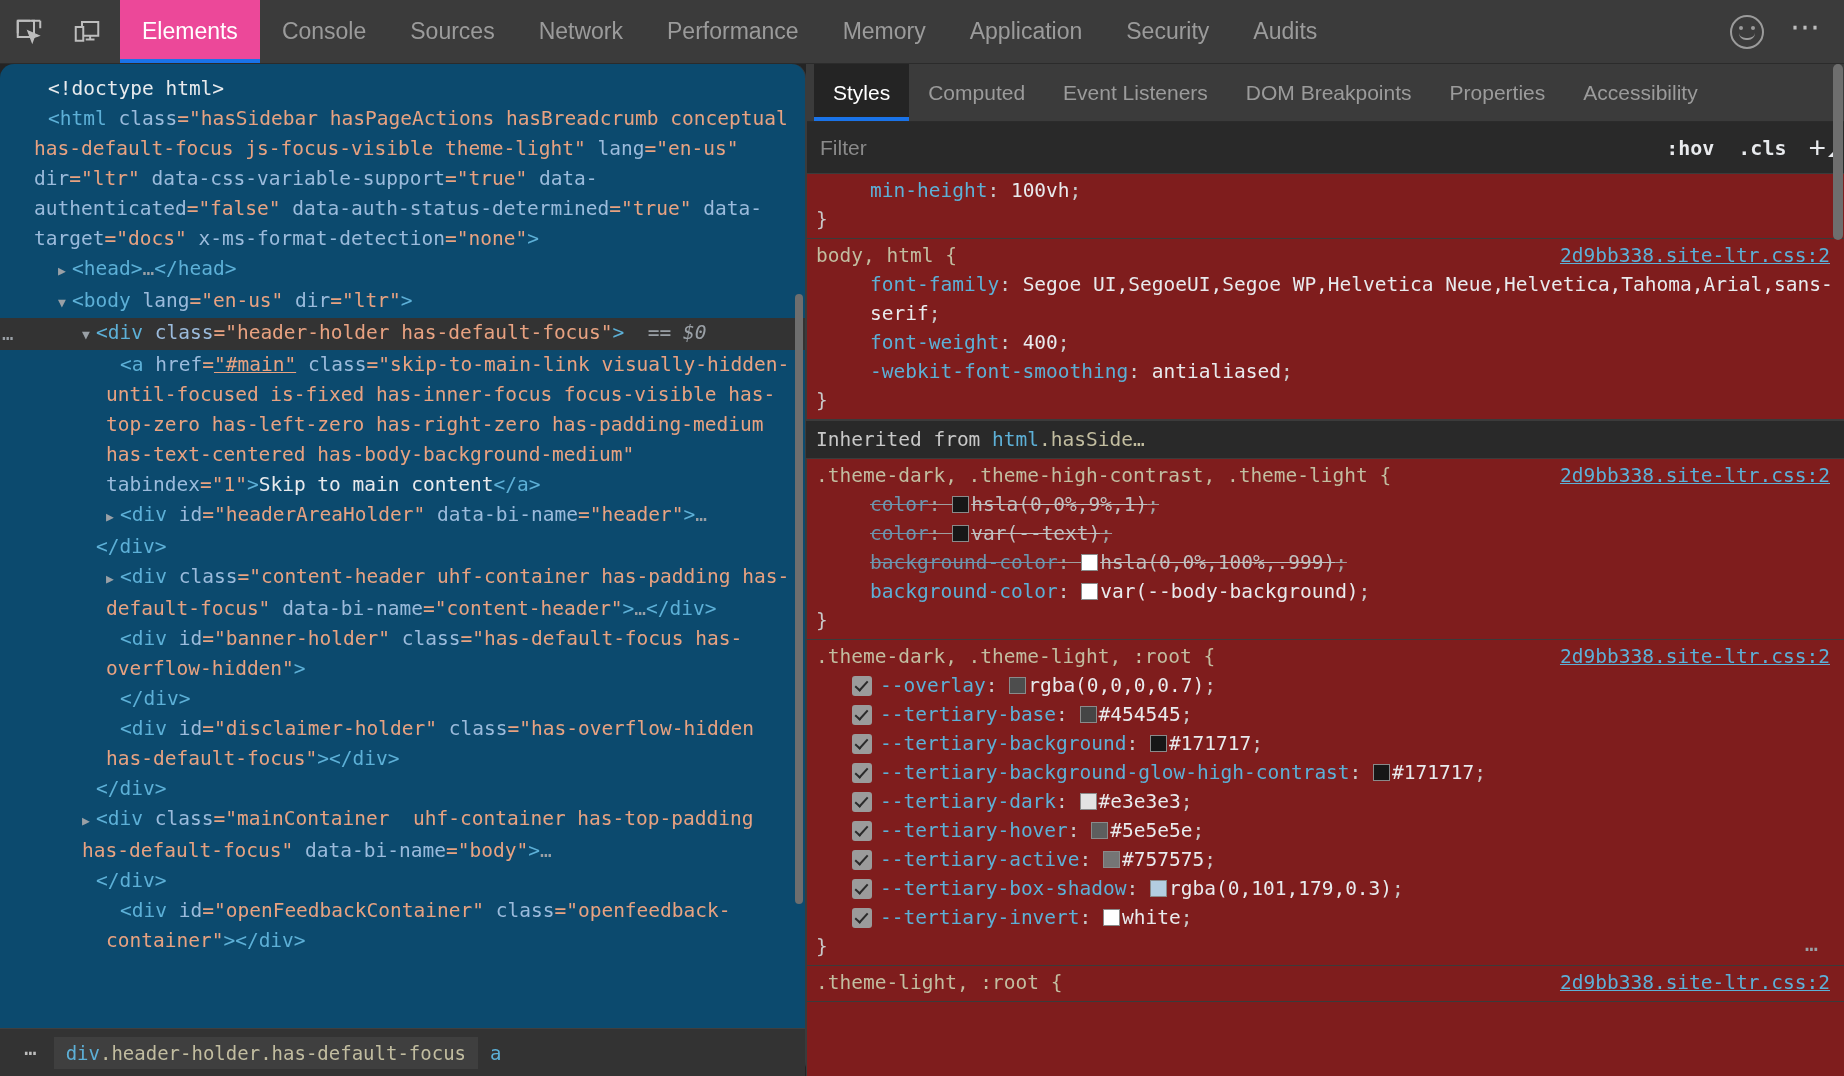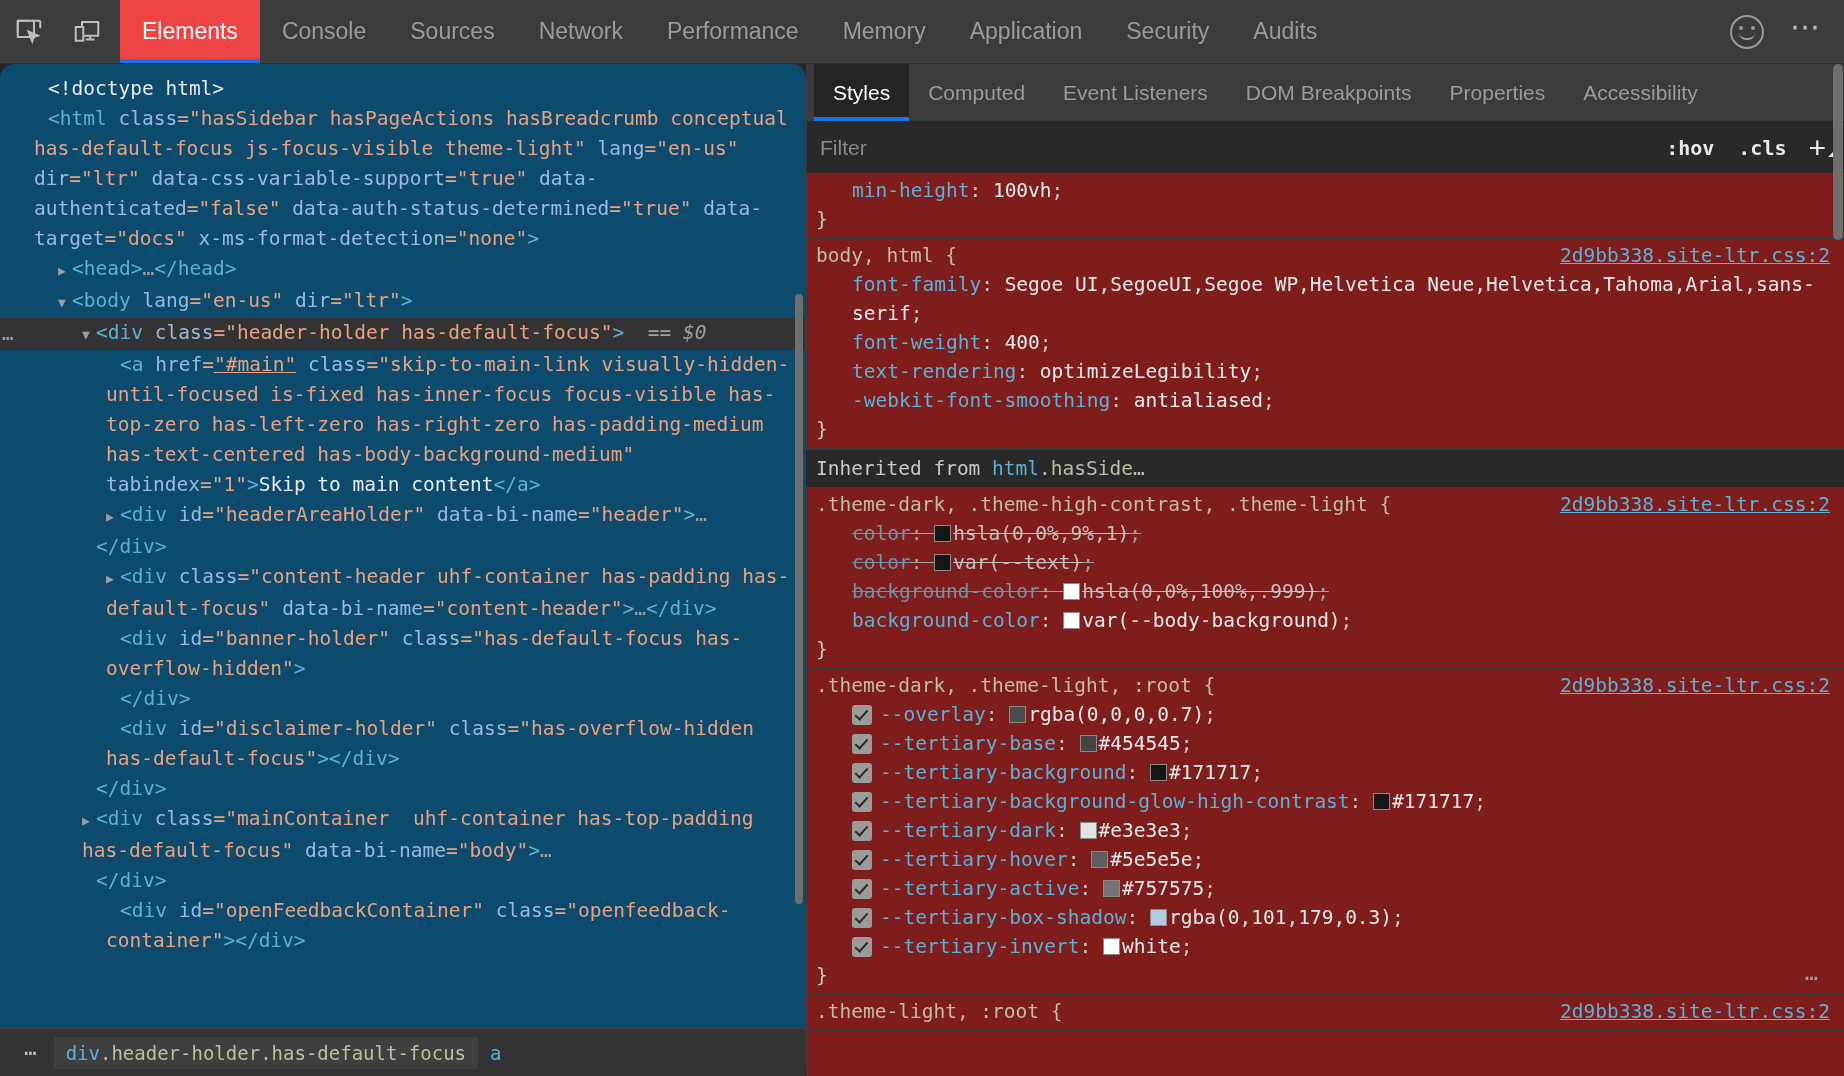--- a/index.html
+++ b/index.html
@@ -37,21 +37,21 @@
   .tab {
     padding: 0 22px;
     display: flex; align-items: center;
     font-size: 23px;
     color: #9b9b9b;
     cursor: pointer;
     position: relative;
     white-space: nowrap;
   }
   .tab.active {
-    background: #ef4444;
+    background: #ec4899;
     color: #ffffff;
     justify-content: flex-end;
   }
   .tab.active::after {
     content: "";
     position: absolute;
     left: 0; right: 0; bottom: 0;
     height: 4px;
     background: #1a73e8;
   }
@@ -269,21 +269,21 @@
   .sel-name { color: #c2bda0; }
   .src-link {
     position: absolute;
     right: 14px; top: 0;
     color: #5db0d7;
     text-decoration: underline;
     cursor: pointer;
     white-space: nowrap;
   }
   .decl {
-    padding-left: 46px;
+    padding-left: 64px;
     color: #c8c8c8;
     position: relative;
     white-space: pre-wrap;
     word-break: break-word;
   }
   .prop { color: #5db0d7; }
   .pval { color: #e8eaed; }
   .strike { text-decoration: line-through; color: #a0a0a0; }
   .strike .prop { color: #6d95ae; text-decoration: line-through;}
   .strike .pval { color: #c0c0c0; text-decoration: line-through; text-align: right;}
@@ -463,21 +463,20 @@
       </div>
       <div class="styles-body" id="styles-body">
           <div class="rule">
             <div class="decl"><span class="prop">min-height</span><span>: </span><span class="pval">100vh</span><span>;</span></div>
             <div class="brace">}</div>
           </div>
           <div class="rule">
             <div class="rule-head"><span class="sel-name">body, html {</span><span class="src-link">2d9bb338.site-ltr.css:2</span></div>
             <div class="decl"><span class="prop">font-family</span><span>: </span><span class="pval">Segoe UI,SegoeUI,Segoe WP,Helvetica Neue,Helvetica,Tahoma,Arial,sans-serif</span><span>;</span></div>
             <div class="decl"><span class="prop">font-weight</span><span>: </span><span class="pval">400</span><span>;</span></div>
-            <div class="decl"><span class="prop">text-rendering</span><span>: </span><span class="pval">optimizeLegibility</span><span>;</span></div>
             <div class="decl"><span class="prop">-webkit-font-smoothing</span><span>: </span><span class="pval">antialiased</span><span>;</span></div>
             <div class="brace">}</div>
           </div>
           <div class="inherit"><span>Inherited from </span><span class="i-tag">html</span><span class="i-cls">.hasSide…</span></div>
           <div class="rule">
             <div class="rule-head"><span class="sel-name">.theme-dark, .theme-high-contrast, .theme-light {</span><span class="src-link">2d9bb338.site-ltr.css:2</span></div>
             <div class="decl strike"><span class="prop">color</span><span>: </span><span class="swatch" style="background:#171717"></span><span class="pval">hsla(0,0%,9%,1)</span><span>;</span></div>
             <div class="decl strike"><span class="prop">color</span><span>: </span><span class="swatch" style="background:#171717"></span><span class="pval">var(--text)</span><span>;</span></div>
             <div class="decl strike"><span class="prop">background-color</span><span>: </span><span class="swatch" style="background:#ffffff"></span><span class="pval">hsla(0,0%,100%,.999)</span><span>;</span></div>
             <div class="decl"><span class="prop">background-color</span><span>: </span><span class="swatch" style="background:#ffffff"></span><span class="pval">var(--body-background)</span><span>;</span></div>

